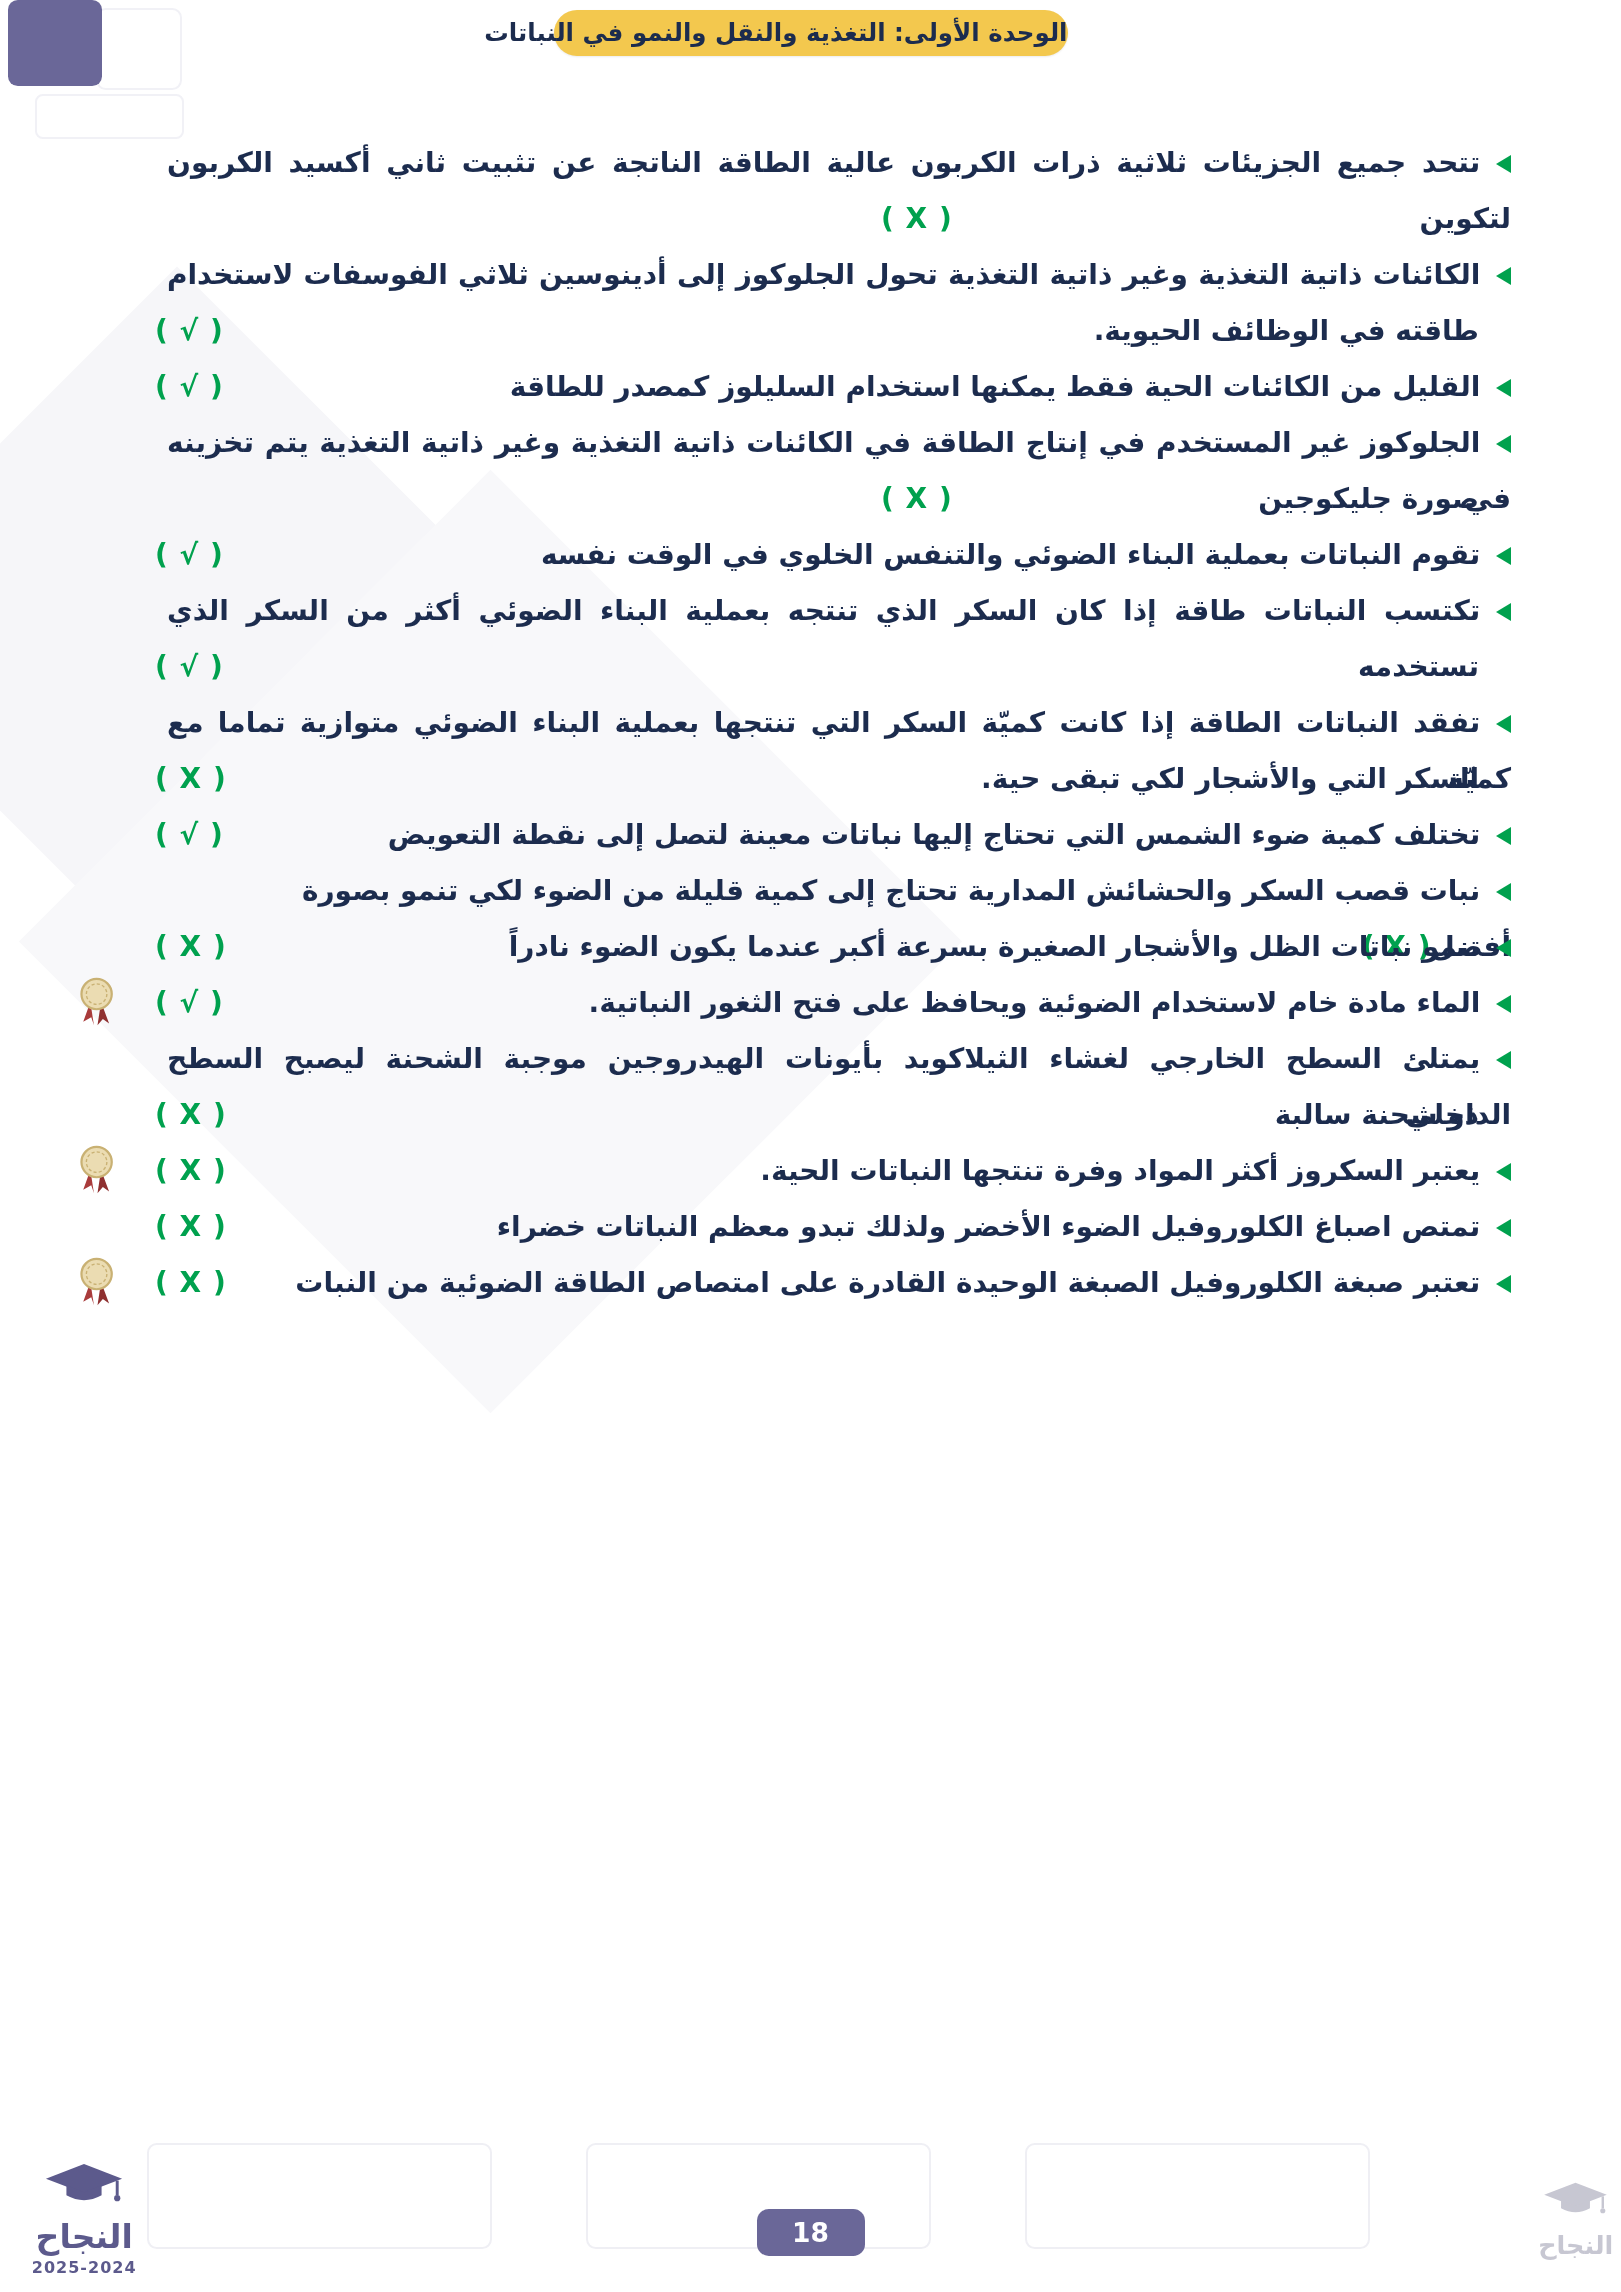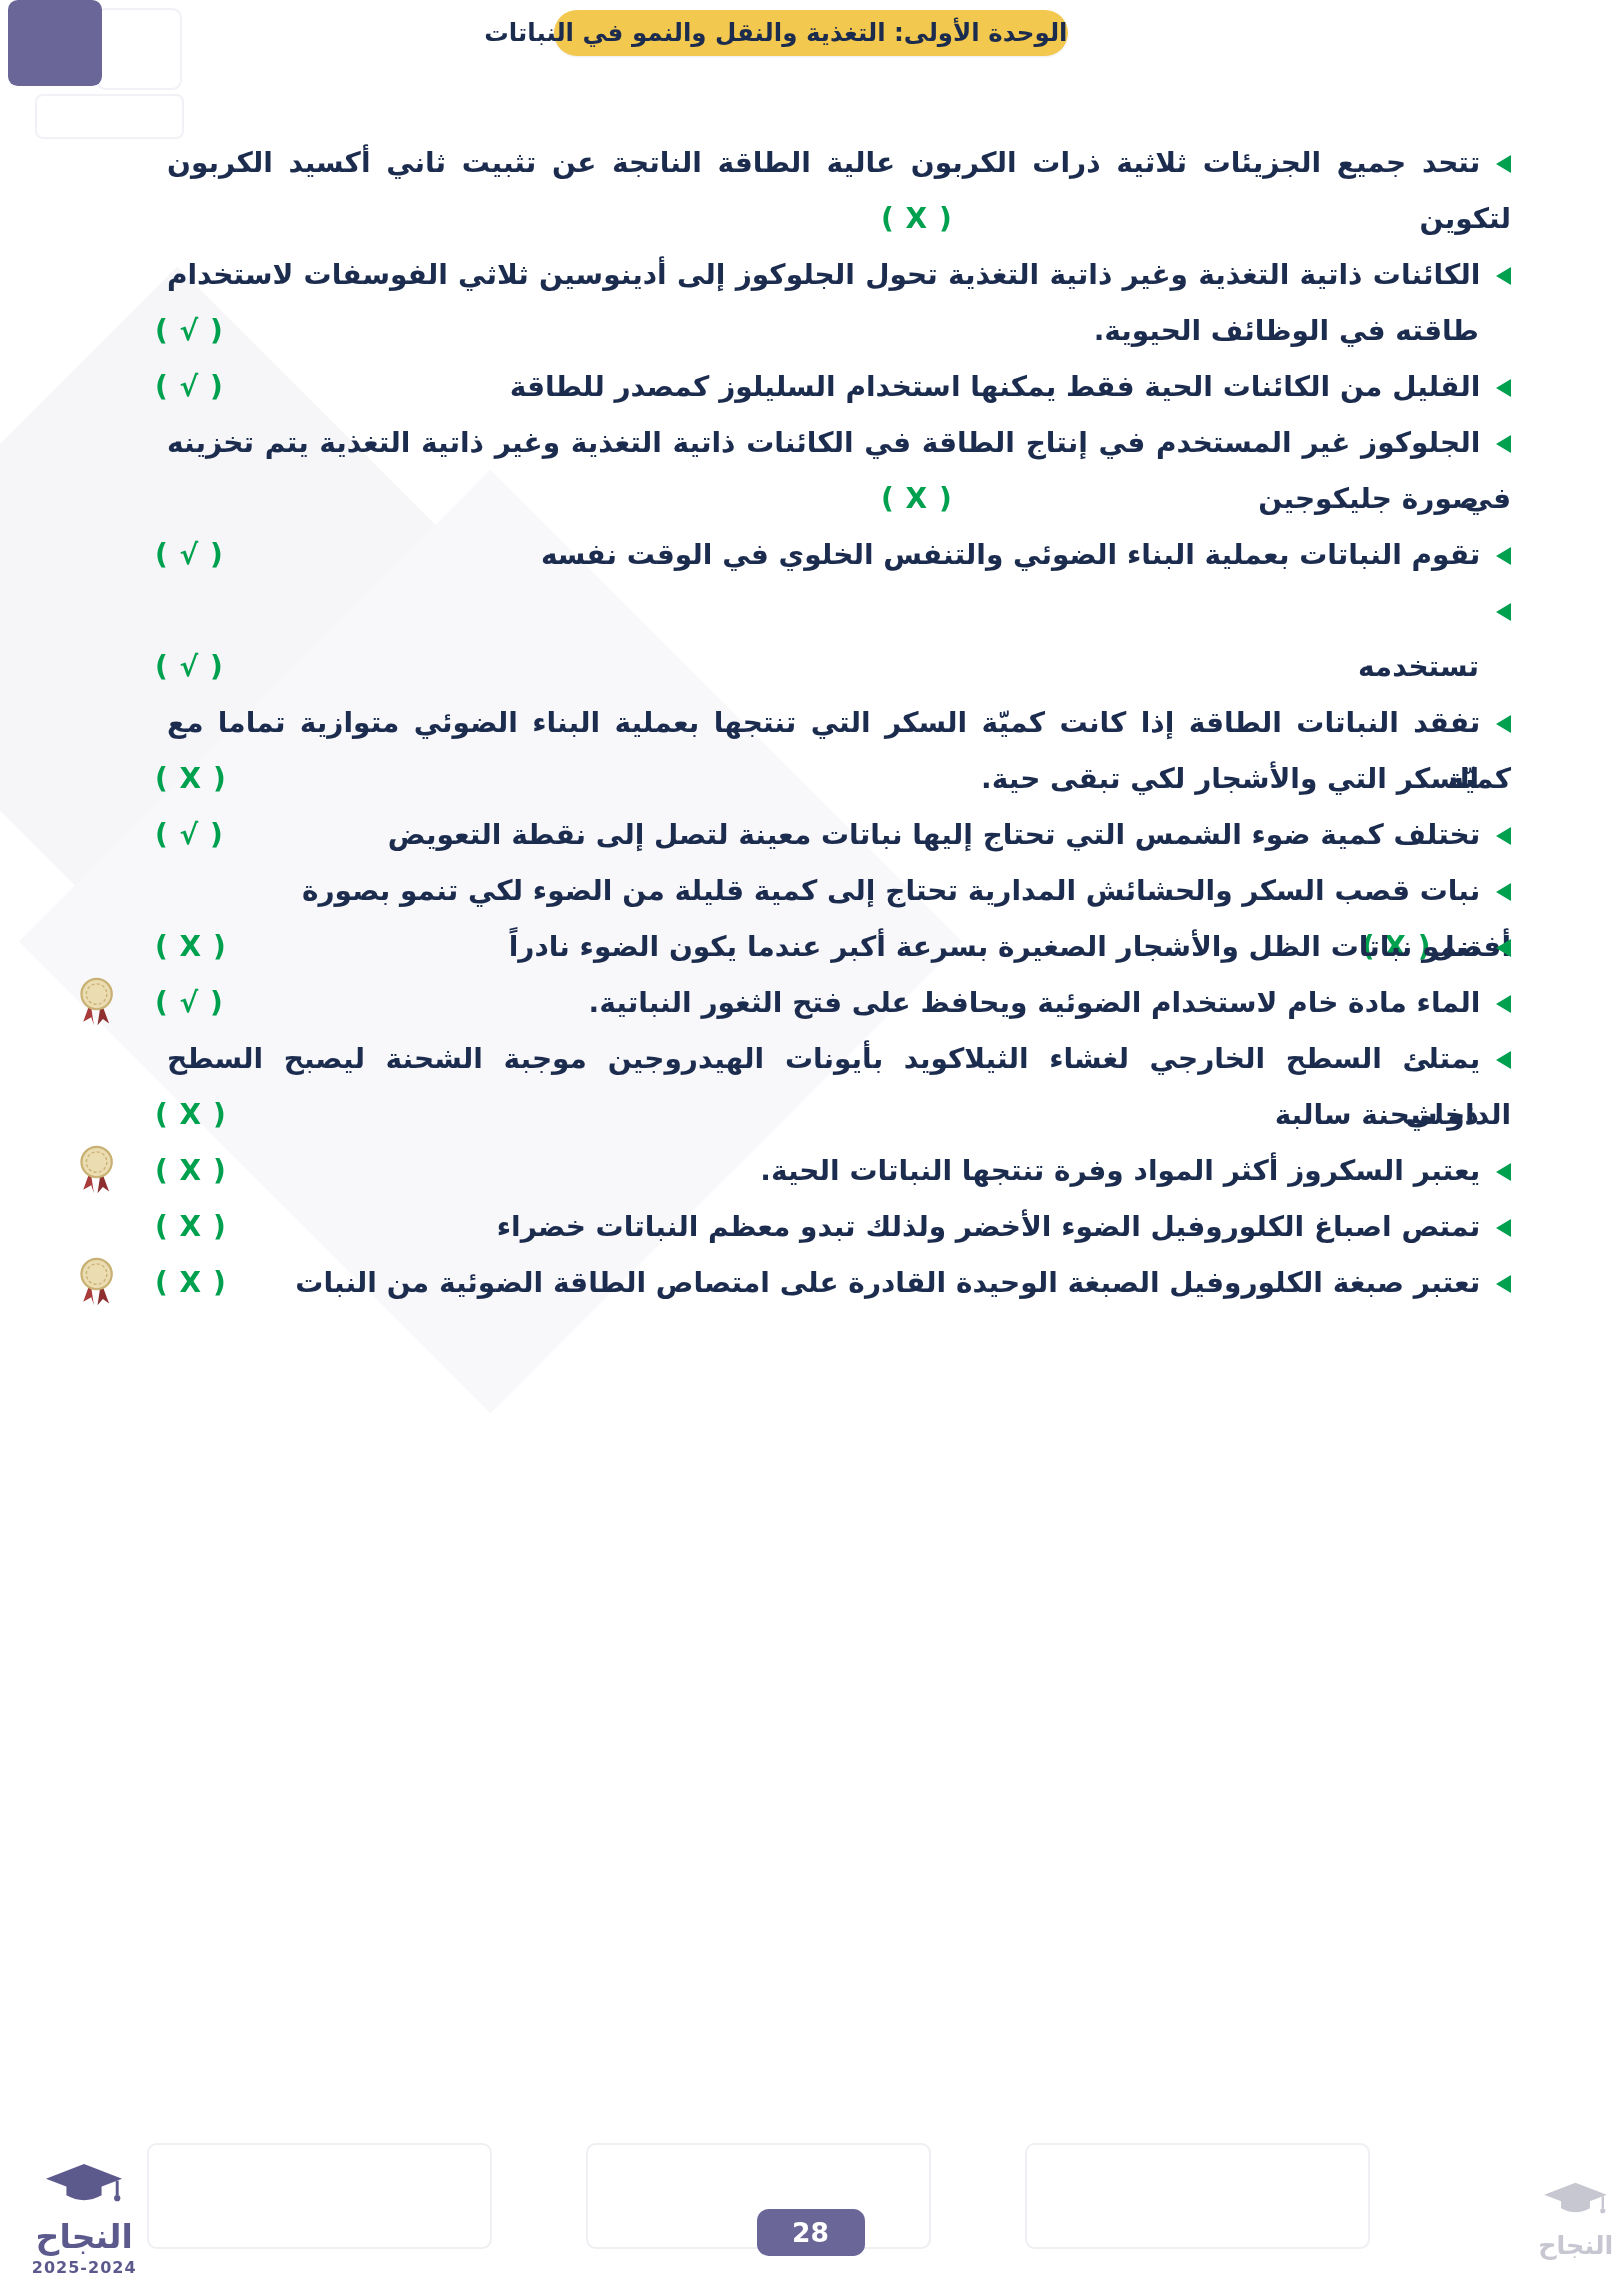--- a/index.html
+++ b/index.html
@@ -99,21 +99,21 @@
         <div class="q-line"><span class="bullet"></span><span class="q-text">القليل من الكائنات الحية فقط يمكنها استخدام السليلوز كمصدر للطاقة</span><span class="answer pos-far">( √ )</span></div>
       </div>
       <div class="q-item">
         <div class="q-line justify"><span class="bullet"></span><span class="q-text">الجلوكوز غير المستخدم في إنتاج الطاقة في الكائنات ذاتية التغذية وغير ذاتية التغذية يتم تخزينه في</span></div>
         <div class="q-line cont"><span class="q-text">صورة جليكوجين</span><span class="answer pos-mid">( X )</span></div>
       </div>
       <div class="q-item">
         <div class="q-line"><span class="bullet"></span><span class="q-text">تقوم النباتات بعملية البناء الضوئي والتنفس الخلوي في الوقت نفسه</span><span class="answer pos-far">( √ )</span></div>
       </div>
       <div class="q-item">
-        <div class="q-line justify"><span class="bullet"></span></div>
+        <div class="q-line justify"><span class="bullet"></span><span class="q-text">تكتسب النباتات طاقة إذا كان السكر الذي تنتجه بعملية البناء الضوئي أكثر من السكر الذي</span></div>
         <div class="q-line cont"><span class="q-text">تستخدمه</span><span class="answer pos-far">( √ )</span></div>
       </div>
       <div class="q-item">
         <div class="q-line justify"><span class="bullet"></span><span class="q-text">تفقد النباتات الطاقة إذا كانت كميّة السكر التي تنتجها بعملية البناء الضوئي متوازية تماما مع كميّة</span></div>
         <div class="q-line cont"><span class="q-text">السكر التي والأشجار لكي تبقى حية.</span><span class="answer pos-far">( X )</span></div>
       </div>
       <div class="q-item">
         <div class="q-line"><span class="bullet"></span><span class="q-text">تختلف كمية ضوء الشمس التي تحتاج إليها نباتات معينة لتصل إلى نقطة التعويض</span><span class="answer pos-far">( √ )</span></div>
       </div>
       <div class="q-item">
@@ -174,17 +174,17 @@
     <svg width="69" height="37" viewBox="0 0 86 46" aria-hidden="true">
       <polygon points="43,2 82,17 43,32 4,17" fill="currentColor"></polygon>
       <path d="M25,24 L25,34 Q43,44 61,34 L61,24 L43,31 Z" fill="currentColor"></path>
       <line x1="77" y1="19" x2="77" y2="34" stroke="currentColor" stroke-width="3"></line>
       <circle cx="77" cy="37" r="3.2" fill="currentColor"></circle>
     </svg>
     <div class="logo-text">النجاح</div>
   </div>
 
   <div class="page-badge">
-    <span>28</span>
+    <span>18</span>
   </div>
 
 </div>
 
 
 </body></html>

